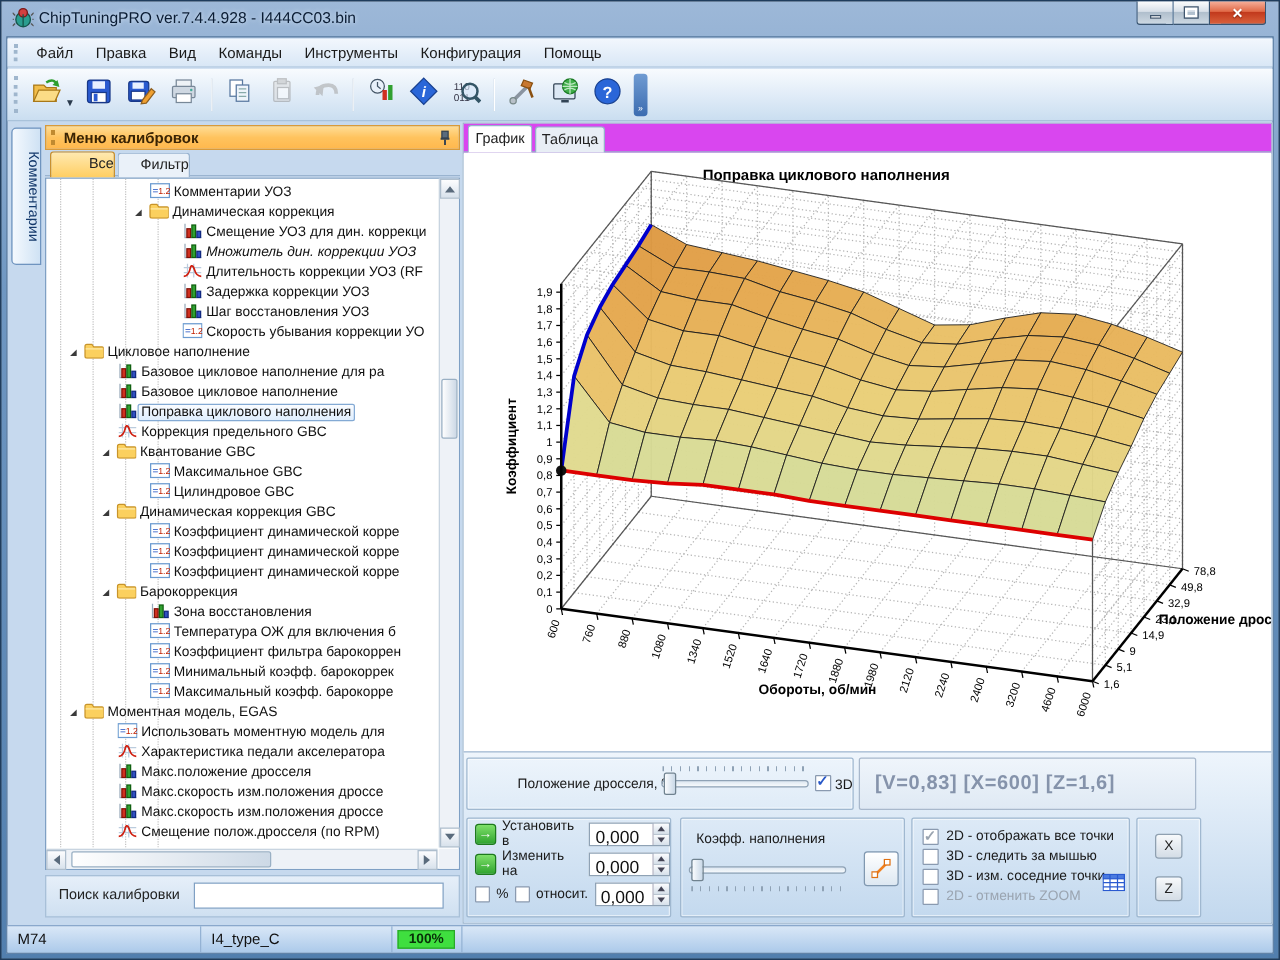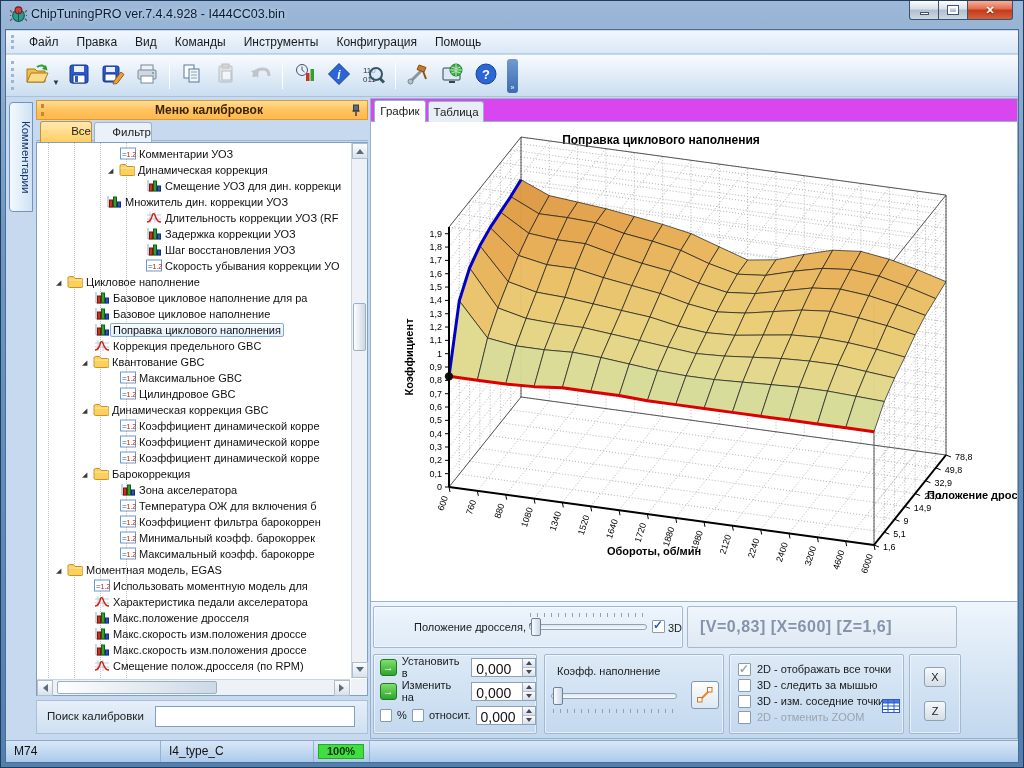--- a/index.html
+++ b/index.html
@@ -42,21 +42,21 @@
     background:linear-gradient(180deg,#6f9bd2,#3c6cb0);display:flex;align-items:flex-end;justify-content:center;
     color:#fff;font-size:7px;padding-bottom:2px;}
   
   .side-strip{position:absolute;left:0;top:68px;width:28px;bottom:23px;}
   .vtab{position:absolute;left:3px;top:4px;width:24px;height:110px;
     background:linear-gradient(90deg,#f4f9fe,#cfe2f4);border:1px solid #6f94bf;border-radius:4px 0 0 4px;
     writing-mode:vertical-rl;text-align:center;font-size:11.5px;color:#13386b;padding:6px 0;}
   .left-panel{position:absolute;left:28px;top:68px;width:336px;bottom:23px;}
   .lp-header{position:absolute;left:2px;top:2px;right:2px;height:20px;
     background:linear-gradient(180deg,#ffdd96,#ffc35e 50%,#ffb84d);border:1px solid #d89a3a;
-    font-size:12px;font-weight:bold;color:#3a2404;line-height:18px;padding-left:14px;text-align:center;}
+    font-size:12px;font-weight:bold;color:#3a2404;line-height:18px;padding-left:14px;}
   .lp-header::before{content:"";position:absolute;left:4px;top:3px;bottom:3px;border-left:3px dotted #c08a30;}
   .pin{position:absolute;right:5px;top:3px;}
   .lp-tabs{position:absolute;left:2px;top:22px;right:2px;height:21px;border-bottom:1px solid #9ab4d0;}
   .lp-tab{position:absolute;top:1px;height:20px;font-size:11.5px;line-height:19px;text-align:right;
     border:1px solid #9ab4d0;border-bottom:none;border-radius:3px 3px 0 0;background:#eaf1f9;color:#222;}
   .lp-tab.active{background:linear-gradient(180deg,#ffe9b0,#ffce62);border-color:#c89030;z-index:2;height:21px;}
   #tab-vse{left:4px;width:52px;}
   #tab-filter{left:58px;width:58px;top:2px;}
   .tree{position:absolute;left:2px;top:44px;right:2px;height:554px;background:#fff;border:1px solid #7fa0c4;}
   .tree-rows{position:absolute;left:1px;top:0;right:17px;bottom:17px;overflow:hidden;padding-top:3px;}
@@ -301,21 +301,21 @@
             <div class="trow" style="padding-left: 70px;"><span class="arrow">◢</span><span class="ticon"><svg width="16" height="13" viewBox="0 0 16 13">
                   <path d="M1 3q0-1.5 1.5-1.5h4L8 3.5h6.5q1.5 0 1.5 1.5v6q0 1.5-1.5 1.5h-12Q1 12.5 1 11z" fill="#fbd05e" stroke="#c8942a"></path>
                   <path d="M1.5 5h13.5" stroke="#fde9a8"></path>
                 </svg></span><span class="tlabel">Динамическая коррекция</span></div>
             <div class="trow" style="padding-left: 108px;"><span class="ticon"><svg width="16" height="13" viewBox="0 0 16 13">
                   <path d="M2 1v11h13" stroke="#9ab" fill="none"></path>
                   <rect x="3.5" y="5" width="3" height="7" fill="#d03020" stroke="#801008"></rect>
                   <rect x="7.5" y="2" width="3" height="10" fill="#30a030" stroke="#106010"></rect>
                   <rect x="11.5" y="7" width="3" height="5" fill="#3050c0" stroke="#102880"></rect>
                 </svg></span><span class="tlabel">Смещение УОЗ для дин. коррекци</span></div>
-            <div class="trow" style="padding-left: 68px;"><span class="ticon"><svg width="16" height="13" viewBox="0 0 16 13">
+            <div class="trow" style="padding-left: 108px; font-style: italic;"><span class="ticon"><svg width="16" height="13" viewBox="0 0 16 13">
                   <path d="M2 1v11h13" stroke="#9ab" fill="none"></path>
                   <rect x="3.5" y="5" width="3" height="7" fill="#d03020" stroke="#801008"></rect>
                   <rect x="7.5" y="2" width="3" height="10" fill="#30a030" stroke="#106010"></rect>
                   <rect x="11.5" y="7" width="3" height="5" fill="#3050c0" stroke="#102880"></rect>
                 </svg></span><span class="tlabel">Множитель дин. коррекции УОЗ</span></div>
             <div class="trow" style="padding-left: 108px;"><span class="ticon"><svg width="16" height="13" viewBox="0 0 16 13">
                   <path d="M1 4h14M1 8h14M4 1v11M9 1v11" stroke="#bcd" fill="none"></path>
                   <path d="M1 11q4 0 5.5-7.5Q8 1 9.5 5.5 11 11 15 11" stroke="#d02010" stroke-width="1.4" fill="none"></path>
                 </svg></span><span class="tlabel">Длительность коррекции УОЗ (RF</span></div>
             <div class="trow" style="padding-left: 108px;"><span class="ticon"><svg width="16" height="13" viewBox="0 0 16 13">
@@ -396,21 +396,21 @@
                 </svg></span><span class="tlabel">Коэффициент динамической корре</span></div>
             <div class="trow" style="padding-left: 44px;"><span class="arrow">◢</span><span class="ticon"><svg width="16" height="13" viewBox="0 0 16 13">
                   <path d="M1 3q0-1.5 1.5-1.5h4L8 3.5h6.5q1.5 0 1.5 1.5v6q0 1.5-1.5 1.5h-12Q1 12.5 1 11z" fill="#fbd05e" stroke="#c8942a"></path>
                   <path d="M1.5 5h13.5" stroke="#fde9a8"></path>
                 </svg></span><span class="tlabel">Барокоррекция</span></div>
             <div class="trow" style="padding-left: 82px;"><span class="ticon"><svg width="16" height="13" viewBox="0 0 16 13">
                   <path d="M2 1v11h13" stroke="#9ab" fill="none"></path>
                   <rect x="3.5" y="5" width="3" height="7" fill="#d03020" stroke="#801008"></rect>
                   <rect x="7.5" y="2" width="3" height="10" fill="#30a030" stroke="#106010"></rect>
                   <rect x="11.5" y="7" width="3" height="5" fill="#3050c0" stroke="#102880"></rect>
-                </svg></span><span class="tlabel">Зона акселератора</span></div>
+                </svg></span><span class="tlabel">Зона восстановления</span></div>
             <div class="trow" style="padding-left: 82px;"><span class="ticon"><svg width="16" height="13" viewBox="0 0 16 13">
                   <rect x="0.5" y="1" width="15" height="11" fill="#fff" stroke="#6a9ad0"></rect>
                   <text x="2" y="9.5" font-size="8" fill="#2050c0">=</text>
                   <text x="6.5" y="9.5" font-size="7" fill="#c02000">1.2</text>
                 </svg></span><span class="tlabel">Температура ОЖ для включения б</span></div>
             <div class="trow" style="padding-left: 82px;"><span class="ticon"><svg width="16" height="13" viewBox="0 0 16 13">
                   <rect x="0.5" y="1" width="15" height="11" fill="#fff" stroke="#6a9ad0"></rect>
                   <text x="2" y="9.5" font-size="8" fill="#2050c0">=</text>
                   <text x="6.5" y="9.5" font-size="7" fill="#c02000">1.2</text>
                 </svg></span><span class="tlabel">Коэффициент фильтра барокоррен</span></div>
@@ -901,21 +901,21 @@
                   </i>
                   <i>
                     <span class="mini-tri-down"></span>
                   </i>
                 </span>
               </span>
           </div>
         </div>
 
         <div class="grp" style="left:173px;top:52px;width:180px;height:80px;">
-          <span class="lbl" style="position:absolute;left:12px;top:10px;">Коэфф. наполнение</span>
+          <span class="lbl" style="position:absolute;left:12px;top:10px;">Коэфф. наполнения</span>
           <div class="slider" style="position:absolute;left:6px;top:32px;width:126px;">
             <div class="track"></div>
             <div class="thumb" style="left:2px;"></div>
           </div>
           <div class="ticks" style="position:absolute;left:8px;top:54px;width:122px;"></div>
           <div class="icon-btn" style="left:146px;top:26px;width:28px;height:28px;">
             <svg width="16" height="16" viewBox="0 0 16 16">
                 <path d="M3 13L13 3" stroke="#f08020" stroke-width="2"></path>
                 <rect x="0.5" y="10.5" width="4.5" height="4.5" fill="#fff" stroke="#e07010"></rect>
                 <rect x="10.5" y="0.5" width="4.5" height="4.5" fill="#fff" stroke="#e07010"></rect>

